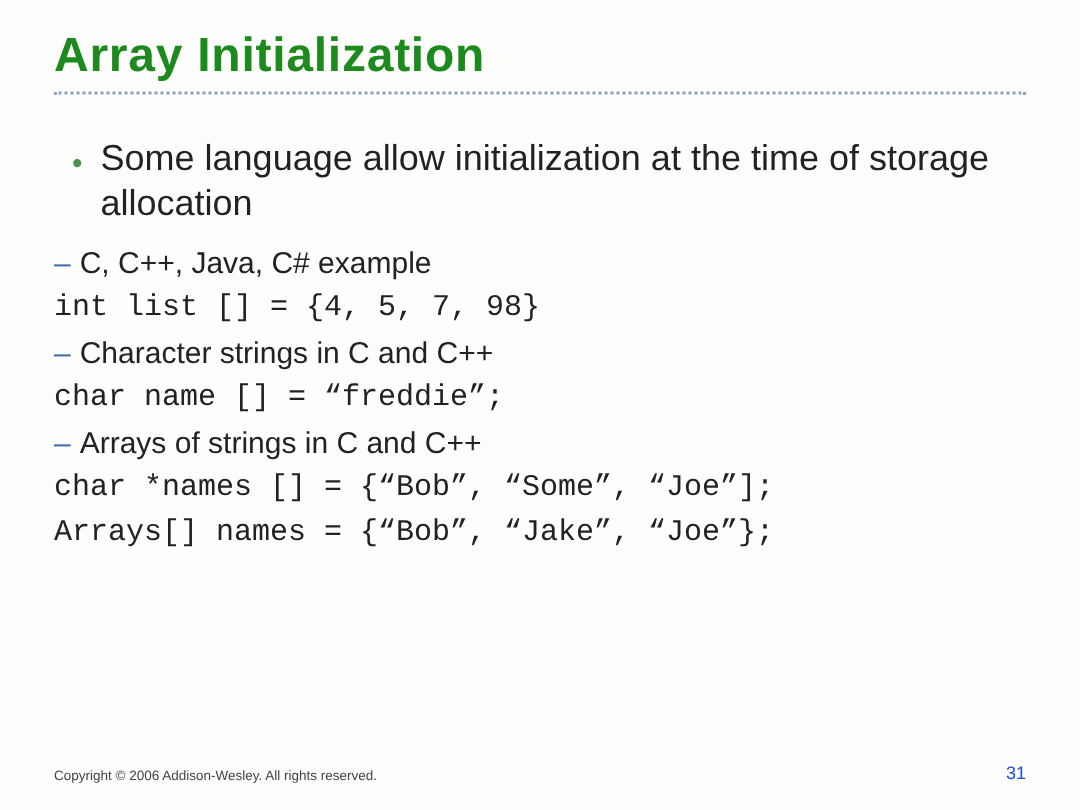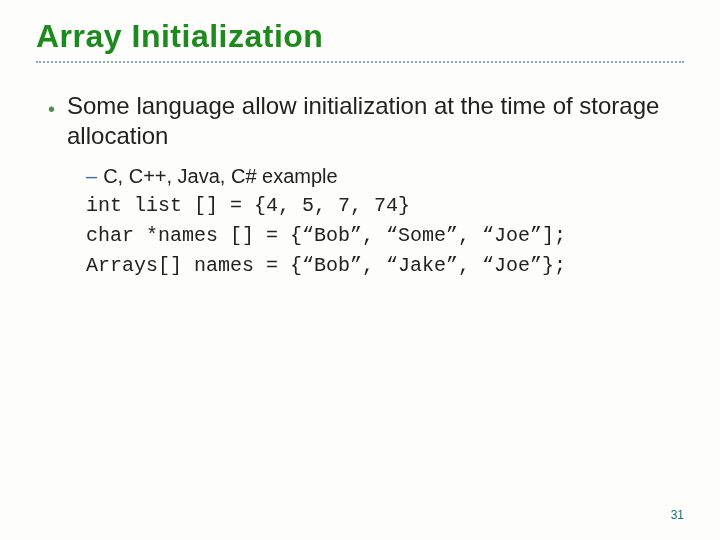--- a/index.html
+++ b/index.html
@@ -40,21 +40,20 @@
     margin: 0 0 10px 12px;
     color: #222;
   }
   .bullet1 .dot {
     color: #4b8f4b;
     font-size: 20px;
     margin-right: 12px;
     margin-top: 6px;
   }
   .sublist {
-    margin-left: 50px;
     font-size: 20px;
     line-height: 1.5;
   }
   .subitem {
     color: #222;
   }
   .subitem .dash {
     color: #3a6ea5;
     margin-right: 6px;
   }
@@ -72,40 +71,48 @@
     bottom: 18px;
     font-size: 9px;
     color: #444;
     font-family: Arial, sans-serif;
   }
   .pagenum {
     position: absolute;
     right: 36px;
     bottom: 18px;
     font-size: 12px;
-    color: #0f766e;
+    color: #1d4ed8;
     font-family: Arial, sans-serif;
   }
 </style>
 </head>
 <body>
 
 <div class="slide">
 
   <h1 class="title">Array Initialization</h1>
   <hr class="dotted">
 
   <div class="bullet1">
     <span class="dot">•</span>
     <span>Some language allow initialization at the time of storage allocation</span>
   </div>
 
   <div class="sublist">
     <div class="subitem">
       <span class="dash">–</span><span>C, C++, Java, C# example</span>
     </div>
-    <div class="mono">int list [] = {4, 5, 7, 74}</div>
+    <div class="mono">int list [] = {4, 5, 7, 98}</div>
+    <div class="subitem">
+      <span class="dash">–</span><span>Character strings in C and C++</span>
+    </div>
+    <div class="mono">char name [] = “freddie”;</div>
+    <div class="subitem">
+      <span class="dash">–</span><span>Arrays of strings in C and C++</span>
+    </div>
     <div class="mono">char *names [] = {“Bob”, “Some”, “Joe”];</div>
     <div class="mono">Arrays[] names = {“Bob”, “Jake”, “Joe”};</div>
   </div>
 
+  <div class="footer">Copyright © 2006 Addison-Wesley. All rights reserved.</div>
   <div class="pagenum">31</div>
 </div>
 
 </body></html>

